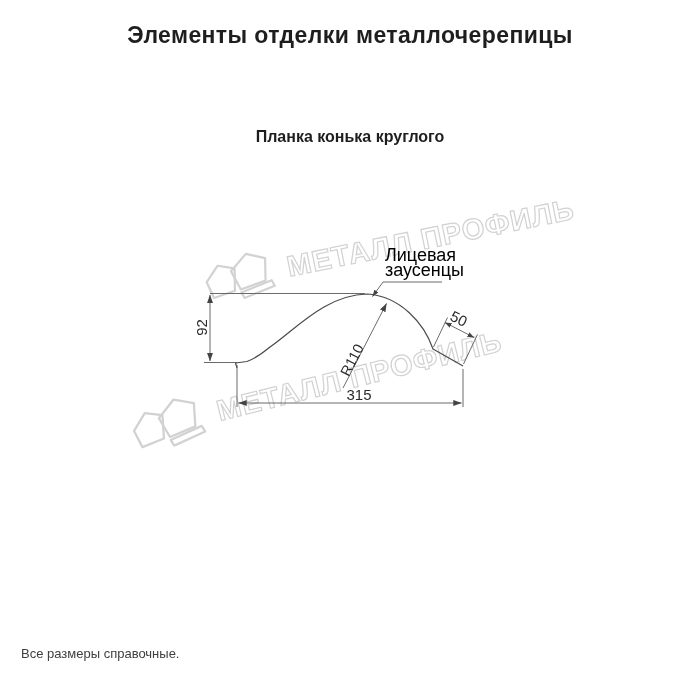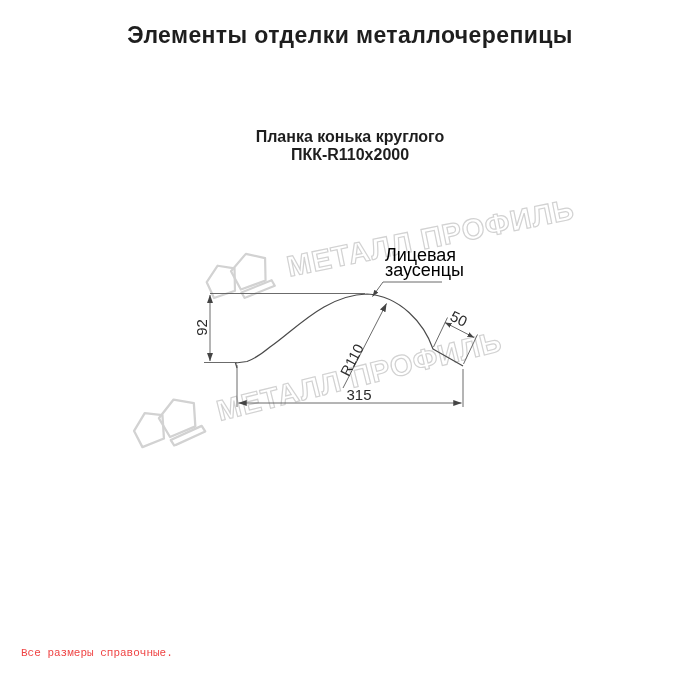--- a/index.html
+++ b/index.html
@@ -23,21 +23,21 @@
   .dim-label{position:absolute;z-index:3;font-size:15px;color:#2b2b2b;
              text-align:center;white-space:nowrap;}
   .dim-92{left:186px;top:319px;width:30px;transform:rotate(-90deg);}
   .dim-315{left:338px;top:386px;width:42px;}
   .dim-50{left:444px;top:310px;width:30px;transform:rotate(26deg);}
   .dim-r110{left:331px;top:352px;width:42px;transform:rotate(-63deg);font-size:14.5px;}
   .face-label{position:absolute;left:385px;top:248px;z-index:3;
               font-size:18px;line-height:15px;color:#000000;}
   
   .notes{position:absolute;left:21px;top:644px;z-index:4;
-         font-size:11px;line-height:19.5px;color:#ef4444;font-family:Liberation Mono, monospace;}
+         font-size:13px;line-height:19.5px;color:#404040;}
 </style>
 </head>
 <body>
 
 <div class="page">
 
   <div class="watermark wm-1">
     <svg width="78" height="46" viewBox="0 0 78 46">
       <g fill="none" stroke="#d2d2d2" stroke-width="2.2" stroke-linejoin="round">
         <polygon points="4,22 18,8 34,14 30,36 8,39"></polygon>
@@ -55,21 +55,20 @@
         <polygon points="30,16 48,2 66,10 62,32 36,36"></polygon>
         <polygon points="36,39 68,33 70,39 38,45"></polygon>
       </g>
     </svg>
     <span class="wm-text">МЕТАЛЛ ПРОФИЛЬ</span>
   </div>
 
   <div class="title">Элементы отделки металлочерепицы</div>
   <div class="subtitle">
     <div>Планка конька круглого</div>
-    <div>ПКК-R110х2000</div>
   </div>
 
   <svg class="draw" width="700" height="700" viewBox="0 0 700 700">
     <defs>
       <marker id="arr" viewBox="0 0 10 10" refX="9.2" refY="5" markerWidth="10" markerHeight="10" orient="auto-start-reverse">
         <path d="M0,1.6 L9.5,5 L0,8.4 Z" fill="#444"></path>
       </marker>
       <marker id="arrS" viewBox="0 0 10 10" refX="9.2" refY="5" markerWidth="8" markerHeight="8" orient="auto-start-reverse">
         <path d="M0,1.6 L9.5,5 L0,8.4 Z" fill="#444"></path>
       </marker>

